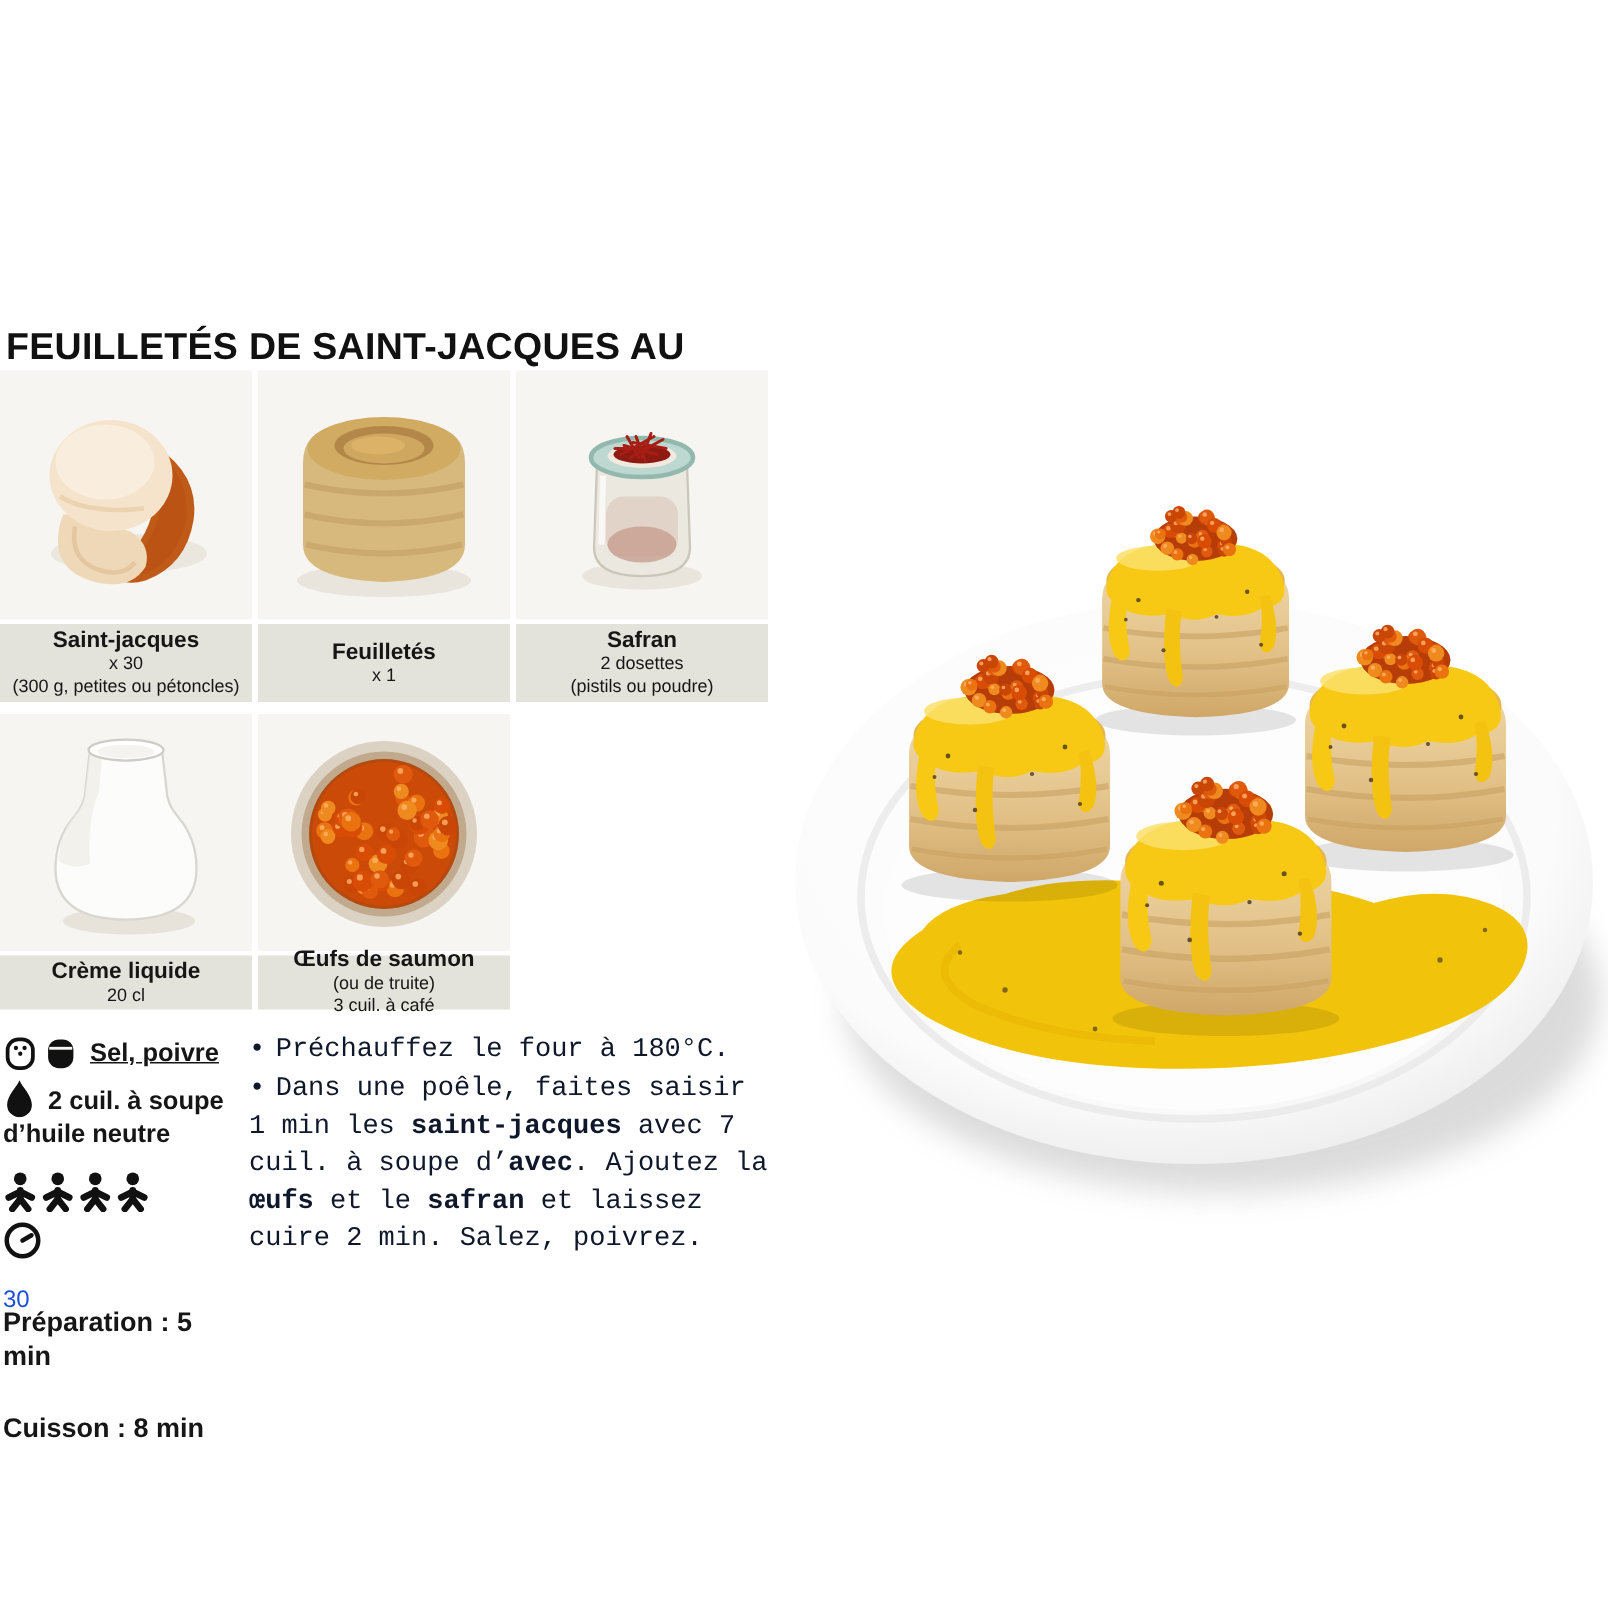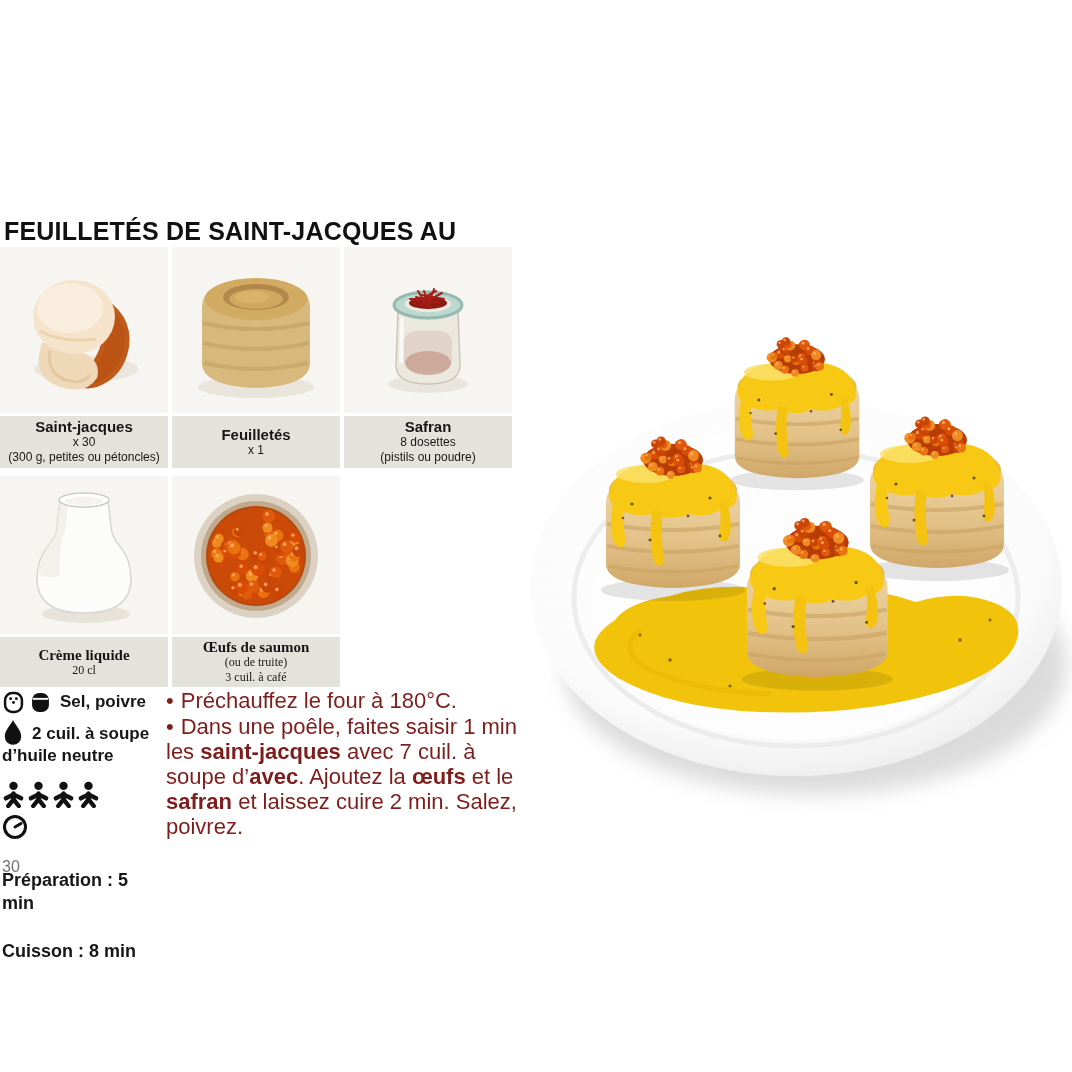--- a/index.html
+++ b/index.html
@@ -20,38 +20,38 @@
   .photo{width:168px;background:#f6f5f1;}
   .r1 .photo{height:166px;}
   .r2 .photo{height:158px;}
   .photo svg{display:block;width:168px;height:100%;}
   .label{
     margin-top:3px;background:#e4e3db;width:168px;
     display:flex;flex-direction:column;align-items:center;justify-content:center;
     text-align:center;
   }
   .r1 .label{height:52px;}
-  .r2 .label{height:50px;font-family:Liberation Serif, serif;}
+  .r2 .label{height:36px;}
   .lab-name{font-size:15px;font-weight:bold;line-height:16px;}
   .lab-line{font-size:12px;line-height:15px;white-space:nowrap;}
   .lab-line:empty{display:none;}
   
   .pantry{position:absolute;left:2px;top:690px;width:162px;}
   .picto-row{display:flex;align-items:flex-start;margin-bottom:4px;}
   .picto-row svg{flex:0 0 auto;}
-  .picto-text{font-size:17px;font-weight:bold;line-height:20px;padding-top:2px;}
+  .picto-text{font-size:17px;font-weight:bold;line-height:20px;padding-top:2px;text-decoration:underline;}
   .oil-block{font-size:17px;font-weight:bold;line-height:22px;margin-bottom:14px;}
   .oil-block svg{vertical-align:-6px;margin-right:8px;}
   .persons{margin:4px 0 6px 0;display:flex;gap:2px;}
   .clockrow{margin:2px 0 4px 0;}
   .time-line{font-size:18px;font-weight:bold;line-height:23px;margin-top:25px;}
-  .pagenum{position:absolute;left:2px;top:858px;font-size:16px;color:#737373;}
+  .pagenum{position:absolute;left:2px;top:858px;font-size:16px;color:#1d4ed8;}
   
   .steps{position:absolute;left:166px;top:688px;width:352px;}
-  .step{margin:0 0 1px 0;font-size:22px;line-height:25px;color:#7f1d1d;}
+  .step{margin:0 0 1px 0;font-size:18px;line-height:25px;color:#0f172a;font-family:Liberation Mono, monospace;}
   .step .bullet{margin-right:7px;}
   .step b{font-weight:bold;}
   
   .dish{position:absolute;left:520px;top:330px;width:552px;height:560px;}
   .dish svg{display:block;}
 </style>
 </head>
 <body>
 
 <div>
@@ -122,21 +122,21 @@
             <path d="M80,44 L86,60"></path>
               <path d="M90,42 L84,58"></path>
               <path d="M66,52 L88,52"></path>
             <path d="M78,48 L100,52"></path>
               <path d="M74,44 L82,58"></path>
           </g>
         </svg>
       </div>
       <div class="label">
         <div class="lab-name">Safran</div>
-        <div class="lab-line">8 dosettes</div>
+        <div class="lab-line">2 dosettes</div>
         <div class="lab-line">(pistils ou poudre)</div>
       </div>
     </div>
 
     <div class="cell r2">
       <div class="photo">
         <svg viewBox="0 0 168 158">
           <rect width="168" height="158" fill="#f6f5f1"></rect>
           <ellipse cx="86" cy="138" rx="44" ry="9" fill="#e7e3da"></ellipse>
           <path d="M60,24 L57,50 Q57,60 49,69 Q37,83 37,103 Q37,137 84,137 Q131,137 131,103 Q131,83 119,69 Q111,60 111,50 L108,24 Z" fill="#fcfcfb" stroke="#d9d6d0" stroke-width="1.5"></path>

